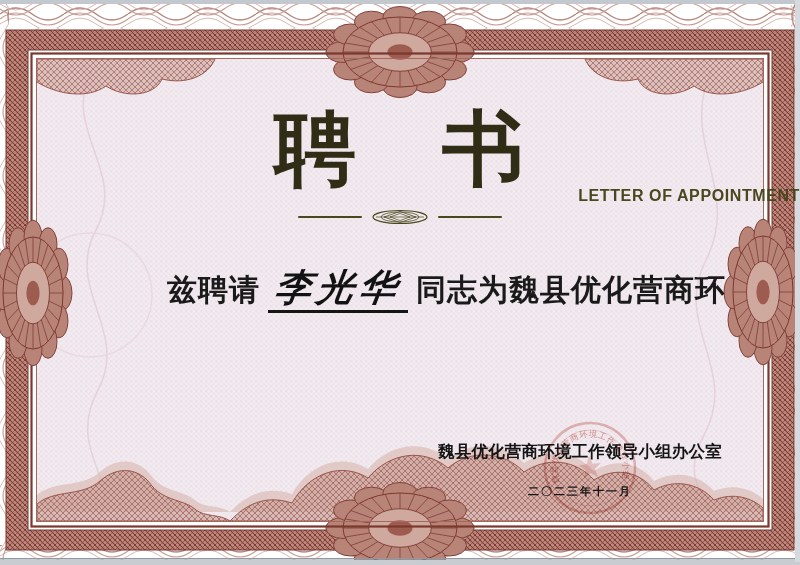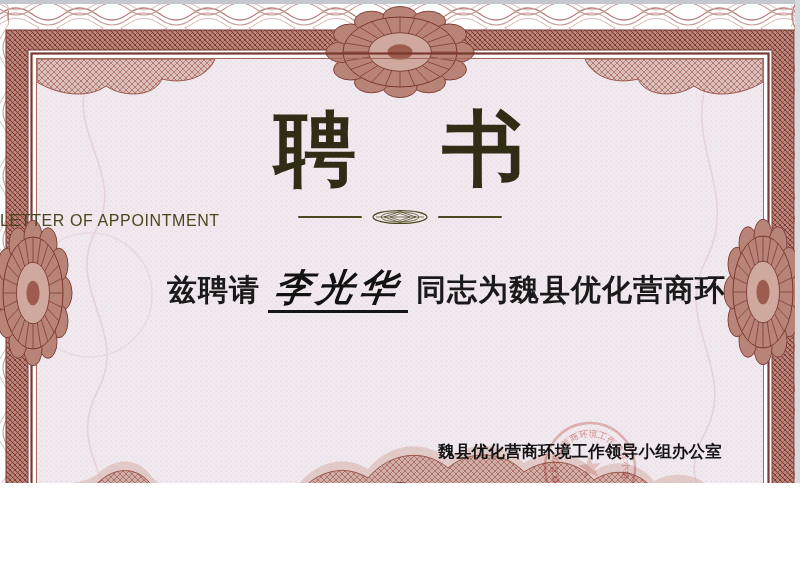--- a/index.html
+++ b/index.html
@@ -1,32 +1,32 @@
 <!DOCTYPE html>
 <html lang="zh"><head>
 <meta charset="utf-8">
 <style>
   html,body{margin:0;padding:0;background:#ffffff;}
   .cert{
-    position:relative;width:800px;height:483px;overflow:hidden;
+    position:relative;width:800px;height:565px;overflow:hidden;
     background:#0ea5e9;font-family:"Liberation Sans",sans-serif;
   }
   .layer{position:absolute;left:0;top:0;}
   
   .content{position:absolute;left:0;top:0;width:800px;height:565px;z-index:2;}
   .title{
     position:absolute;left:0;top:104px;width:800px;text-align:center;
     font-family:"DejaVu Serif","Liberation Serif",serif;
     font-weight:bold;font-size:82px;line-height:88px;color:#302d17;
     letter-spacing:2px;
   }
   .subtitle{
-    position:absolute;left:0;top:187px;width:800px;text-align:left;
+    position:absolute;left:0;top:187px;width:800px;text-align:right;
     font-family:"Liberation Sans","DejaVu Sans",sans-serif;
-    font-weight:normal;font-size:16px;letter-spacing:.6px;color:#4a471e;margin-top:25px;
+    font-weight:bold;font-size:16px;letter-spacing:.6px;color:#4a471e;
   }
   .divider{
     position:absolute;left:0;top:208px;width:800px;height:18px;
     display:flex;align-items:center;justify-content:center;gap:8px;
   }
   .divider .bar{width:64px;height:2.5px;background:#4a471e;border-radius:2px;}
   .body-text{
     position:absolute;left:112px;top:264px;width:620px;
     font-family:"DejaVu Serif","Liberation Serif",serif;
     font-weight:bold;font-size:30px;line-height:52px;color:#1a1a1a;

